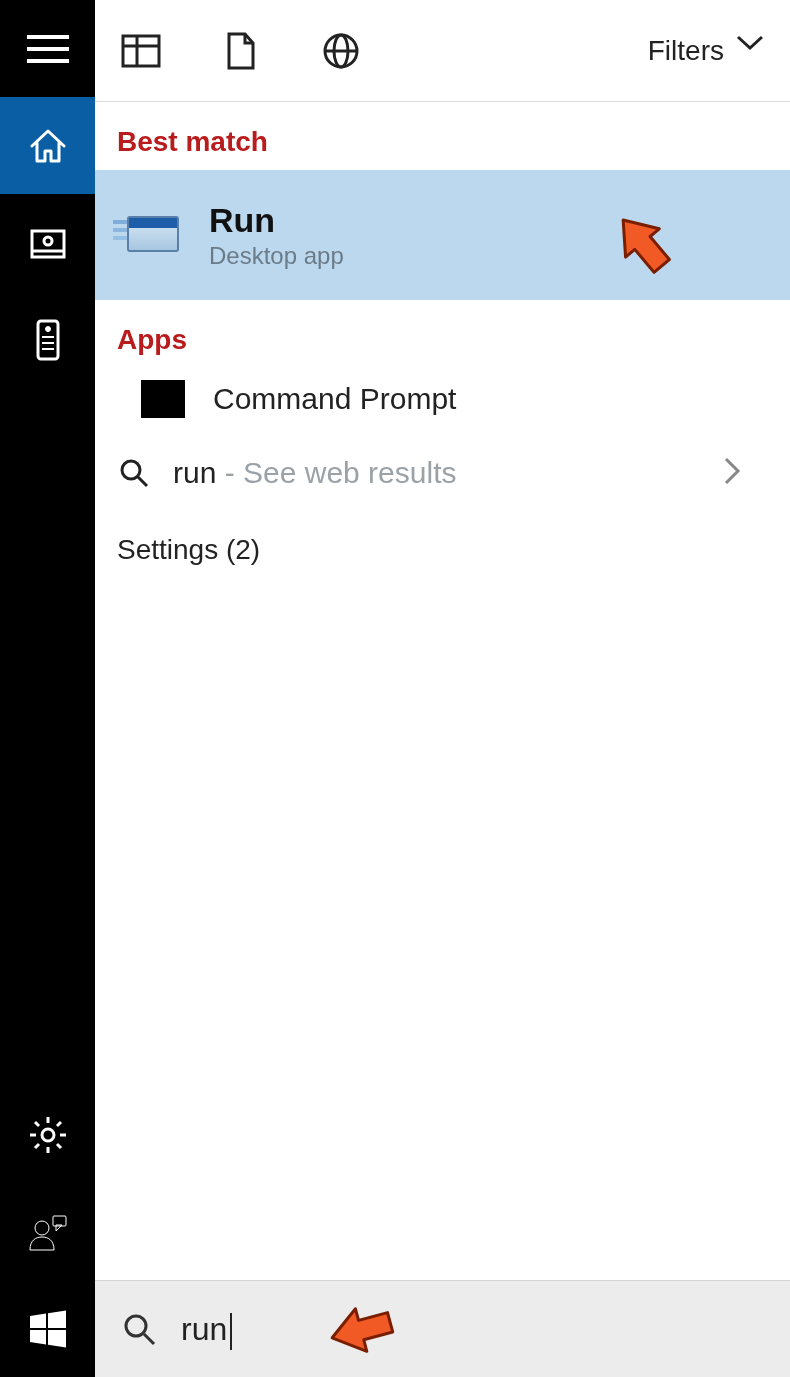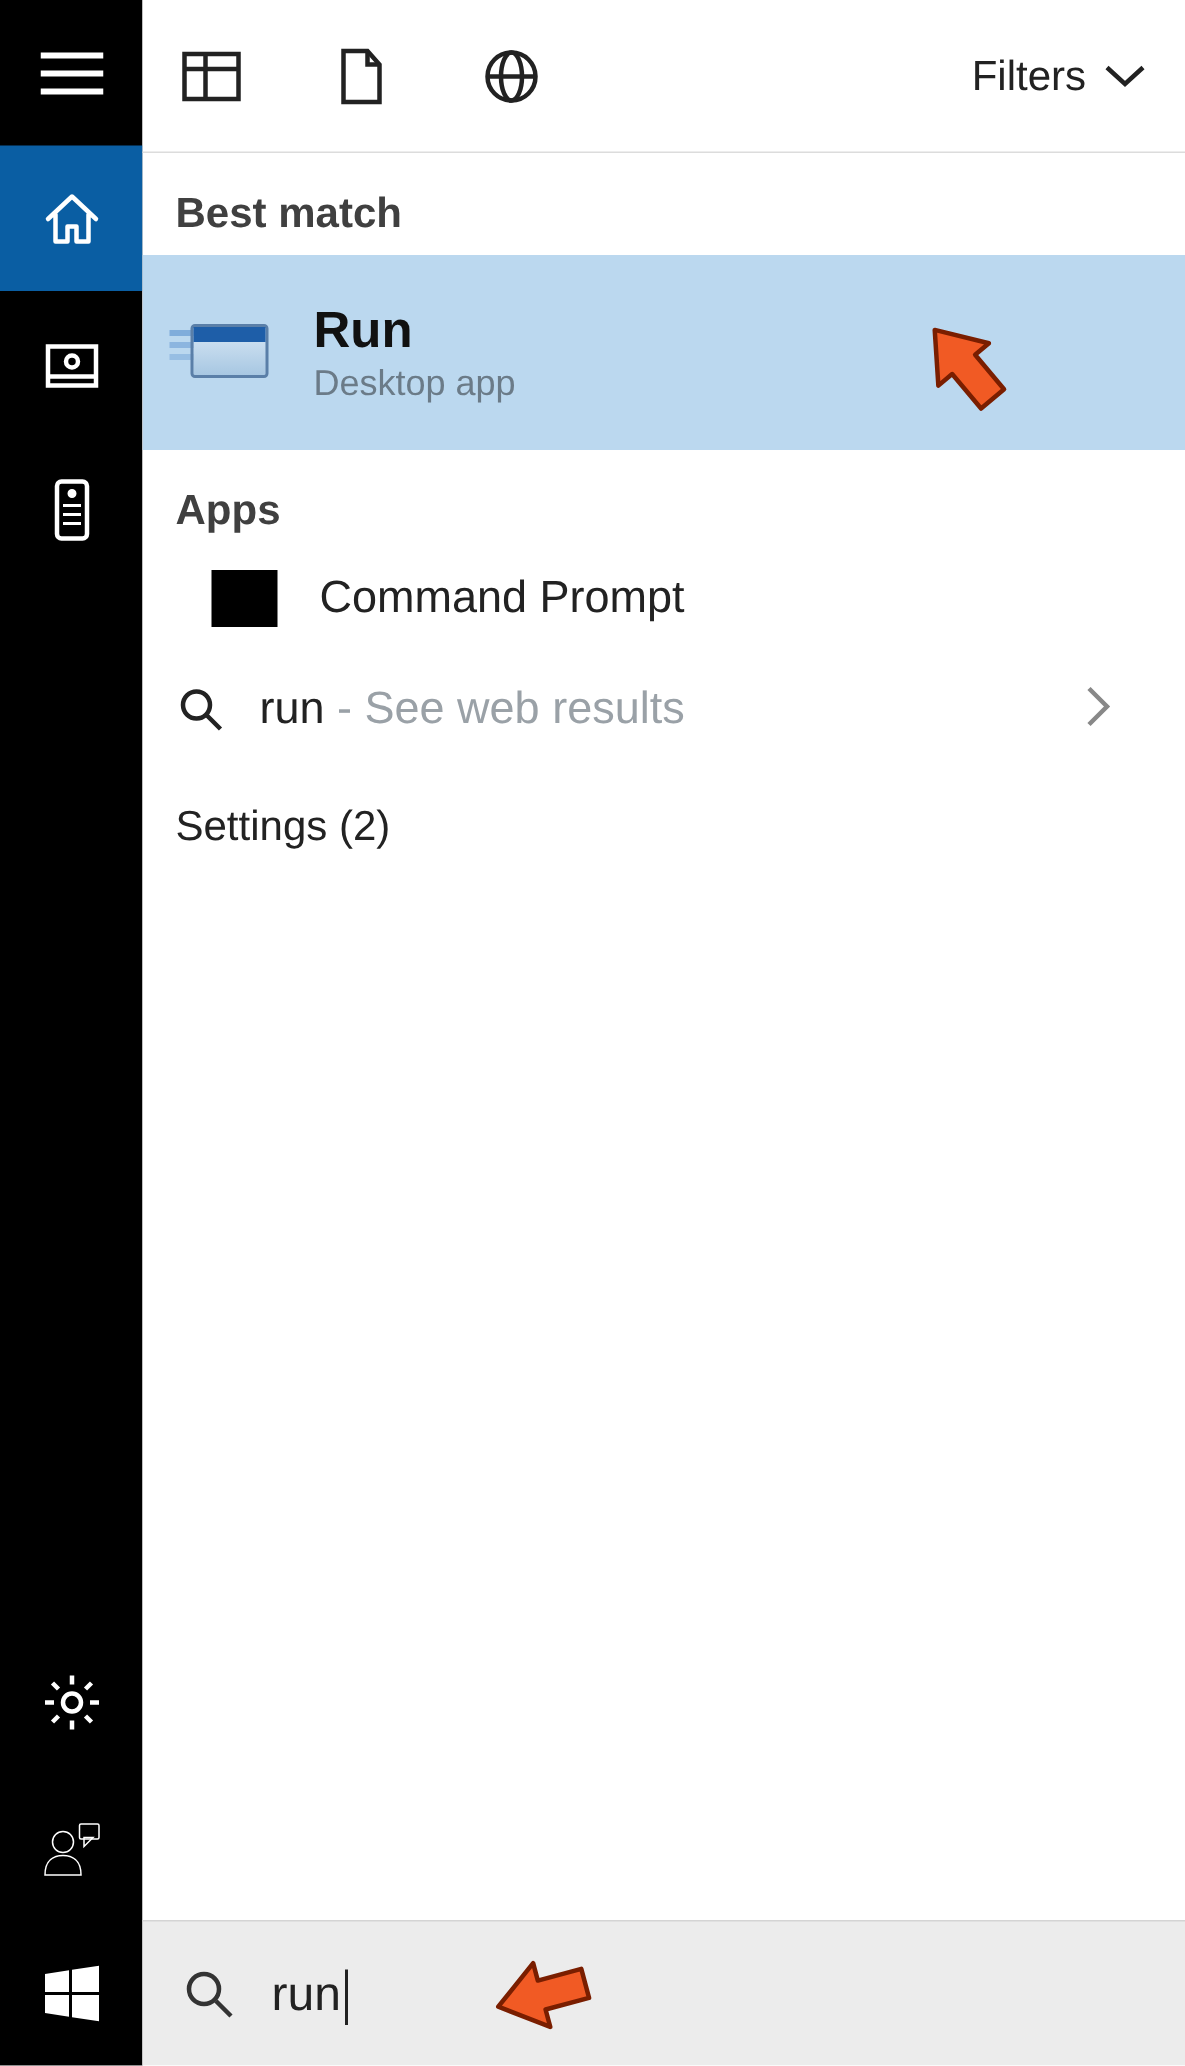--- a/index.html
+++ b/index.html
@@ -98,37 +98,36 @@
     height: 40px;
     display: flex;
     align-items: center;
     justify-content: center;
     cursor: pointer;
   }
   .filters {
     margin-left: auto;
     margin-right: 26px;
     display: flex;
-    align-items: center;
     gap: 12px;
     font-size: 28px;
     color: #222;
     cursor: pointer;
   }
   
   .results {
     flex: 1;
     overflow: hidden;
     position: relative;
     z-index: 1;
   }
   .section-label {
     font-size: 28px;
     font-weight: 700;
-    color: #404040;
+    color: #b91c1c;
     padding: 24px 0 12px 22px;
   }
   .best-match-row {
     display: flex;
     align-items: center;
     background: #bbd8ef;
     height: 130px;
     padding-left: 22px;
     cursor: pointer;
     position: relative;
@@ -173,21 +172,21 @@
     margin-left: 24px;
   }
   .cmd-icon {
     width: 44px; height: 38px;
     background: #000;
   }
   .app-label { font-size: 30px; color: #222; }
   .section-sugg { padding-top: 8px; }
   .sugg-row {
     display: flex;
-    align-items: flex-start;
+    align-items: flex-end;
     padding: 18px 37px 18px 22px;
     cursor: pointer;
     gap: 22px;
   }
   .sugg-mag {
     width: 34px; height: 34px;
     display:flex; align-items:center; justify-content:center;
   }
   .sugg-text { font-size: 30px; color: #222; }
   .sugg-text .grey { color: #9aa1a7; }

